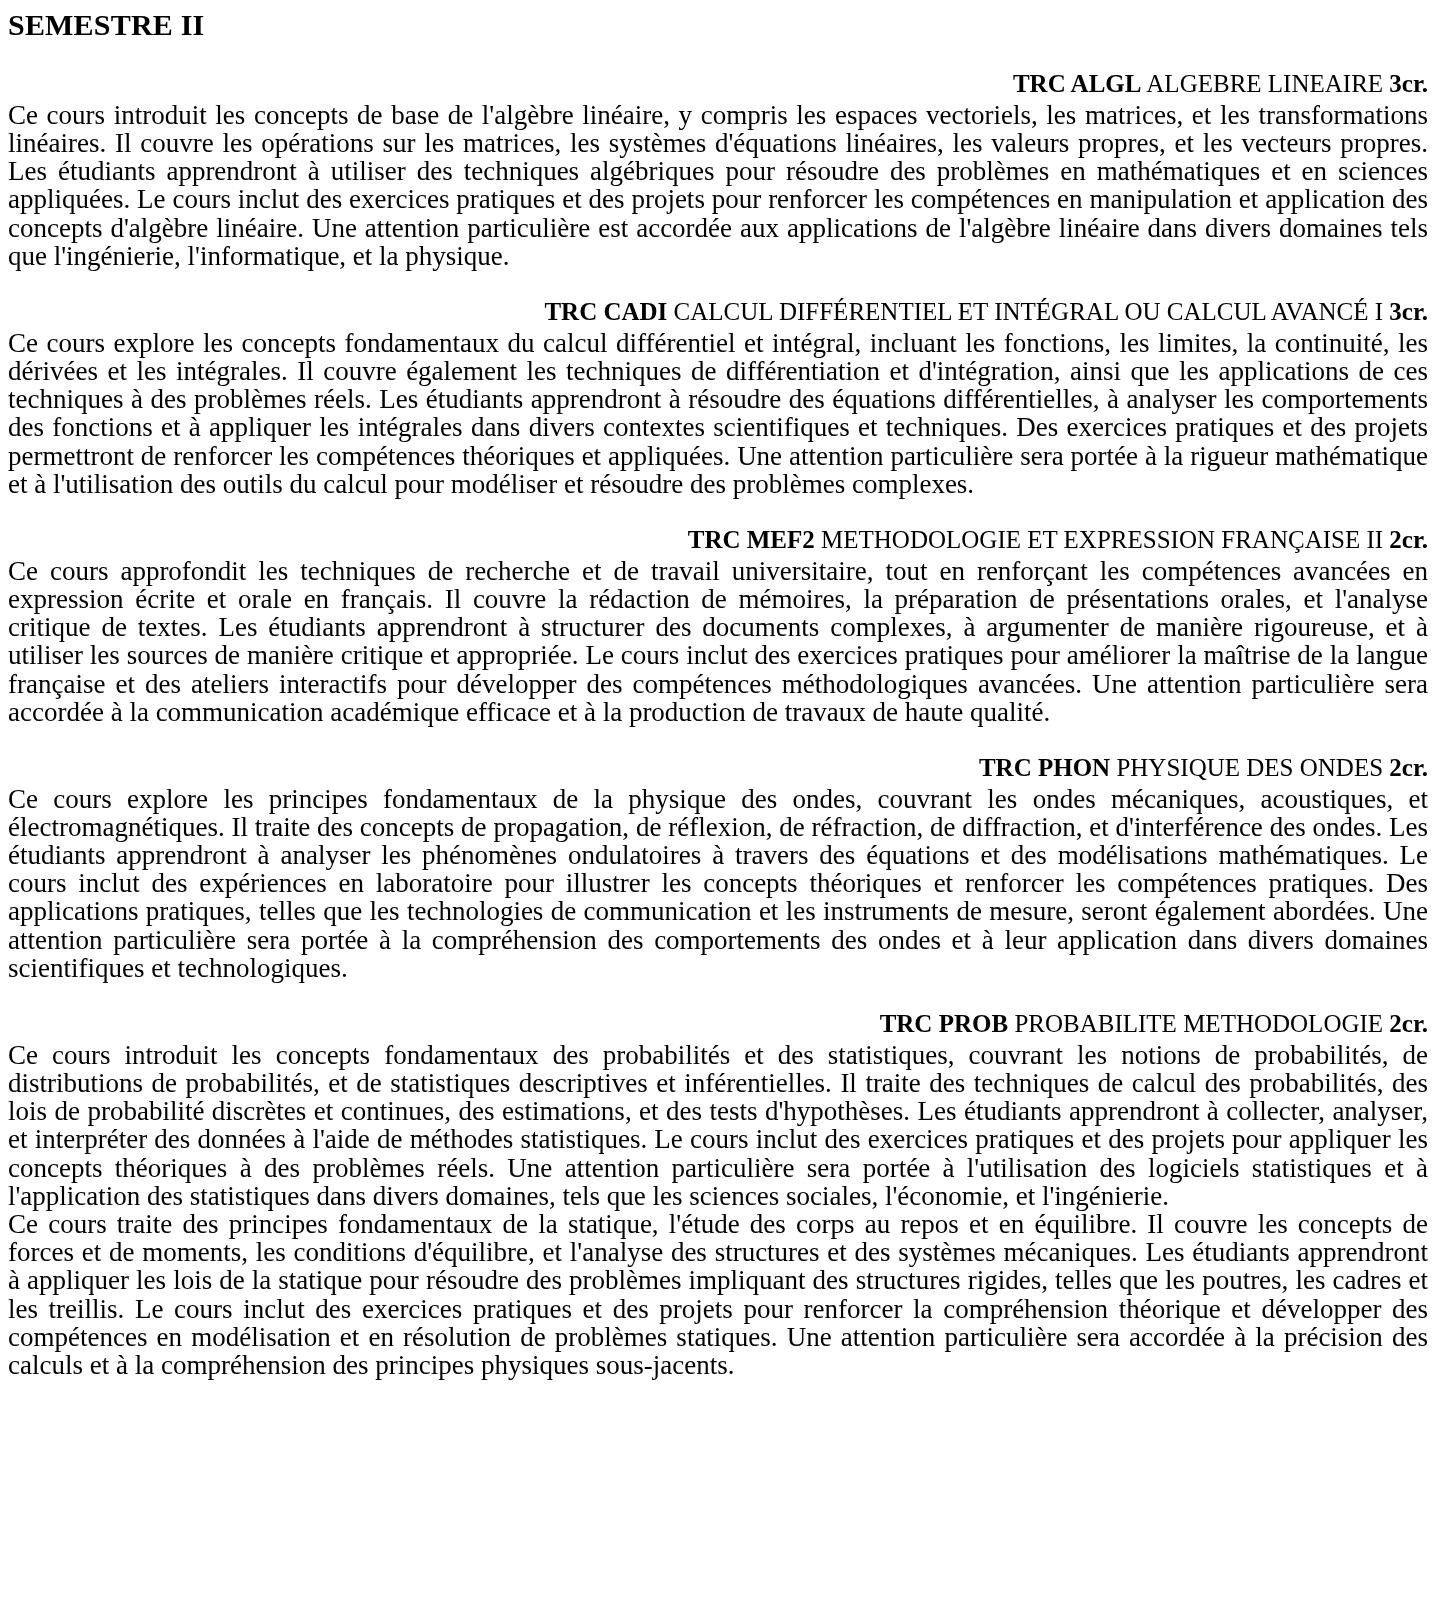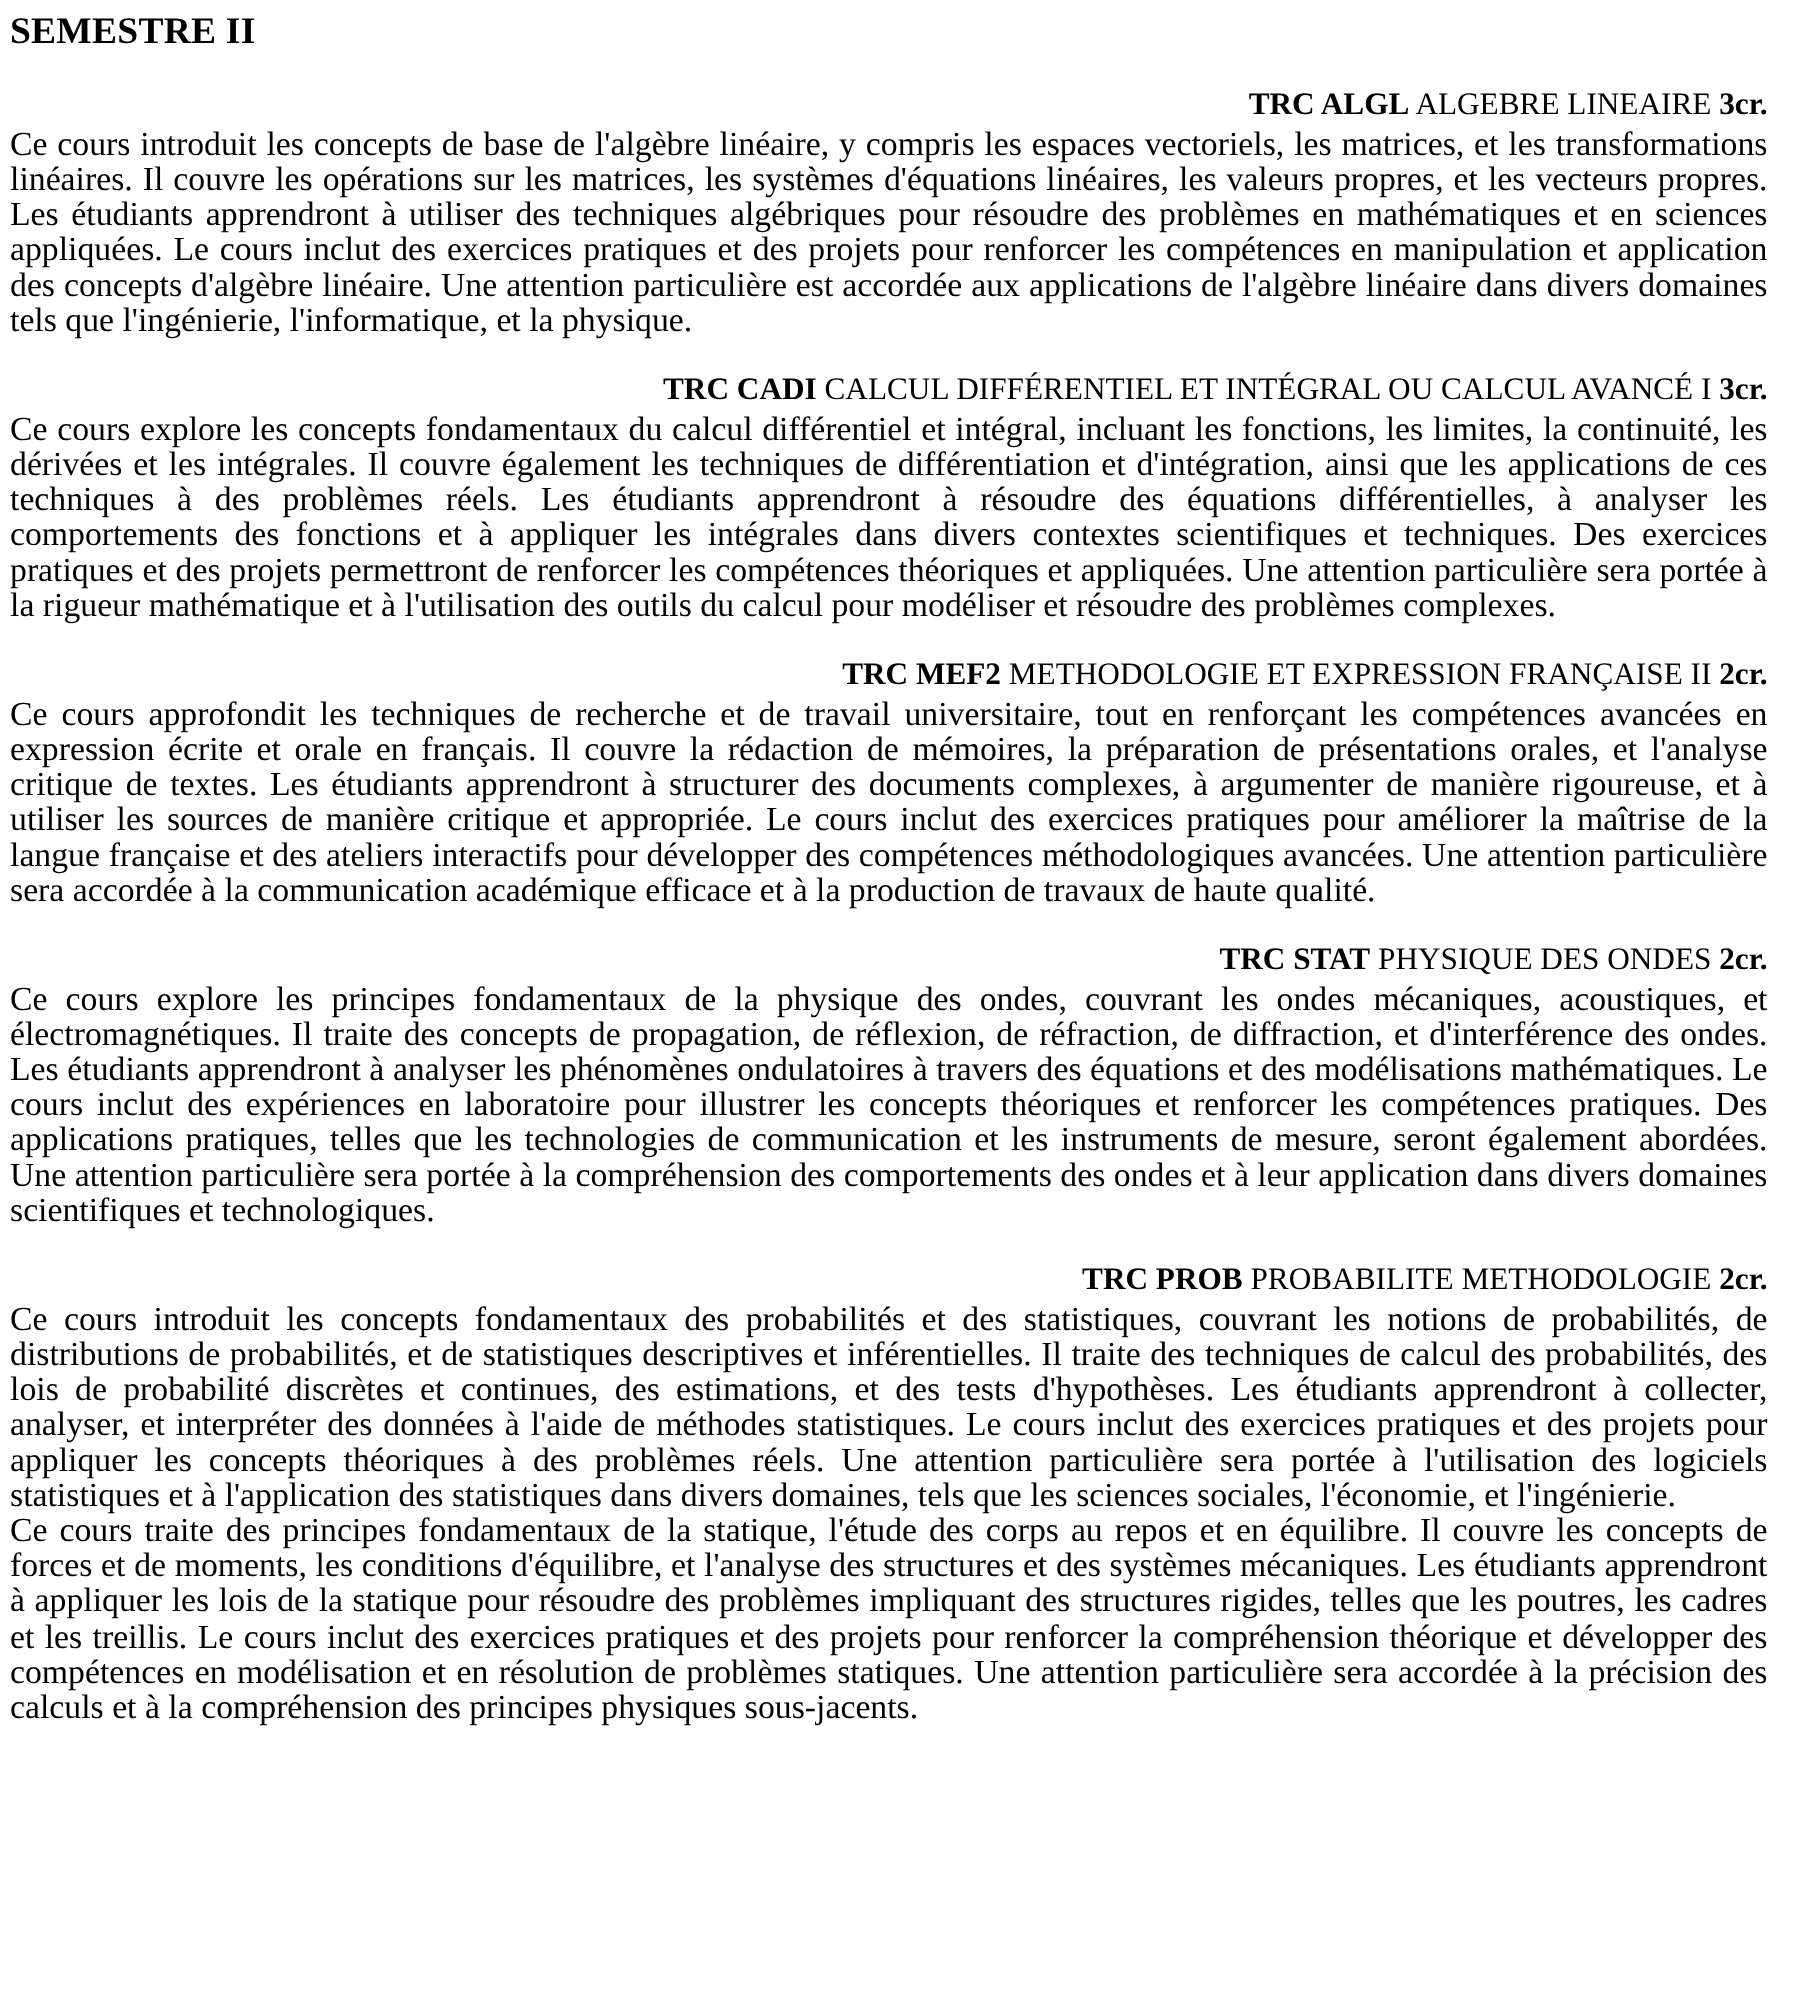--- a/index.html
+++ b/index.html
@@ -7,21 +7,21 @@
     margin: 0;
     padding: 0;
     background: #ffffff;
     color: #000000;
     font-family: "Liberation Serif", "DejaVu Serif", serif;
   }
   .page {
     width: 1438px;
     min-height: 1600px;
     box-sizing: border-box;
-    padding: 8px 24px 10px 8px;
+    padding: 8px 10px 10px 8px;
     background: #ffffff;
   }
   .doc-title {
     font-size: 30px;
     font-weight: bold;
     margin: 0 0 14px 0;
     letter-spacing: 0.2px;
   }
   .course {
     margin: 0;
@@ -60,21 +60,21 @@
     <h2 class="course-header"><strong class="code">TRC CADI</strong> <span class="ctitle">CALCUL DIFFÉRENTIEL ET INTÉGRAL OU CALCUL AVANCÉ I</span> <strong class="credits">3cr.</strong></h2>
     <p class="course-desc">Ce cours explore les concepts fondamentaux du calcul différentiel et intégral, incluant les fonctions, les limites, la continuité, les dérivées et les intégrales. Il couvre également les techniques de différentiation et d'intégration, ainsi que les applications de ces techniques à des problèmes réels. Les étudiants apprendront à résoudre des équations différentielles, à analyser les comportements des fonctions et à appliquer les intégrales dans divers contextes scientifiques et techniques. Des exercices pratiques et des projets permettront de renforcer les compétences théoriques et appliquées. Une attention particulière sera portée à la rigueur mathématique et à l'utilisation des outils du calcul pour modéliser et résoudre des problèmes complexes.</p>
   </section>
 
   <section class="course">
     <h2 class="course-header"><strong class="code">TRC MEF2</strong> <span class="ctitle">METHODOLOGIE ET EXPRESSION FRANÇAISE II</span> <strong class="credits">2cr.</strong></h2>
     <p class="course-desc">Ce cours approfondit les techniques de recherche et de travail universitaire, tout en renforçant les compétences avancées en expression écrite et orale en français. Il couvre la rédaction de mémoires, la préparation de présentations orales, et l'analyse critique de textes. Les étudiants apprendront à structurer des documents complexes, à argumenter de manière rigoureuse, et à utiliser les sources de manière critique et appropriée. Le cours inclut des exercices pratiques pour améliorer la maîtrise de la langue française et des ateliers interactifs pour développer des compétences méthodologiques avancées. Une attention particulière sera accordée à la communication académique efficace et à la production de travaux de haute qualité.</p>
   </section>
 
   <section class="course">
-    <h2 class="course-header"><strong class="code">TRC STAT</strong> <span class="ctitle">PHYSIQUE DES ONDES</span> <strong class="credits">2cr.</strong></h2>
+    <h2 class="course-header"><strong class="code">TRC PHON</strong> <span class="ctitle">PHYSIQUE DES ONDES</span> <strong class="credits">2cr.</strong></h2>
     <p class="course-desc">Ce cours explore les principes fondamentaux de la physique des ondes, couvrant les ondes mécaniques, acoustiques, et électromagnétiques. Il traite des concepts de propagation, de réflexion, de réfraction, de diffraction, et d'interférence des ondes. Les étudiants apprendront à analyser les phénomènes ondulatoires à travers des équations et des modélisations mathématiques. Le cours inclut des expériences en laboratoire pour illustrer les concepts théoriques et renforcer les compétences pratiques. Des applications pratiques, telles que les technologies de communication et les instruments de mesure, seront également abordées. Une attention particulière sera portée à la compréhension des comportements des ondes et à leur application dans divers domaines scientifiques et technologiques.</p>
   </section>
 
   <section class="course">
     <h2 class="course-header"><strong class="code">TRC PROB</strong> <span class="ctitle">PROBABILITE METHODOLOGIE</span> <strong class="credits">2cr.</strong></h2>
     <p class="course-desc">Ce cours introduit les concepts fondamentaux des probabilités et des statistiques, couvrant les notions de probabilités, de distributions de probabilités, et de statistiques descriptives et inférentielles. Il traite des techniques de calcul des probabilités, des lois de probabilité discrètes et continues, des estimations, et des tests d'hypothèses. Les étudiants apprendront à collecter, analyser, et interpréter des données à l'aide de méthodes statistiques. Le cours inclut des exercices pratiques et des projets pour appliquer les concepts théoriques à des problèmes réels. Une attention particulière sera portée à l'utilisation des logiciels statistiques et à l'application des statistiques dans divers domaines, tels que les sciences sociales, l'économie, et l'ingénierie.</p>
   </section>
 
   <section class="course">
     <p class="course-desc">Ce cours traite des principes fondamentaux de la statique, l'étude des corps au repos et en équilibre. Il couvre les concepts de forces et de moments, les conditions d'équilibre, et l'analyse des structures et des systèmes mécaniques. Les étudiants apprendront à appliquer les lois de la statique pour résoudre des problèmes impliquant des structures rigides, telles que les poutres, les cadres et les treillis. Le cours inclut des exercices pratiques et des projets pour renforcer la compréhension théorique et développer des compétences en modélisation et en résolution de problèmes statiques. Une attention particulière sera accordée à la précision des calculs et à la compréhension des principes physiques sous-jacents.</p>

